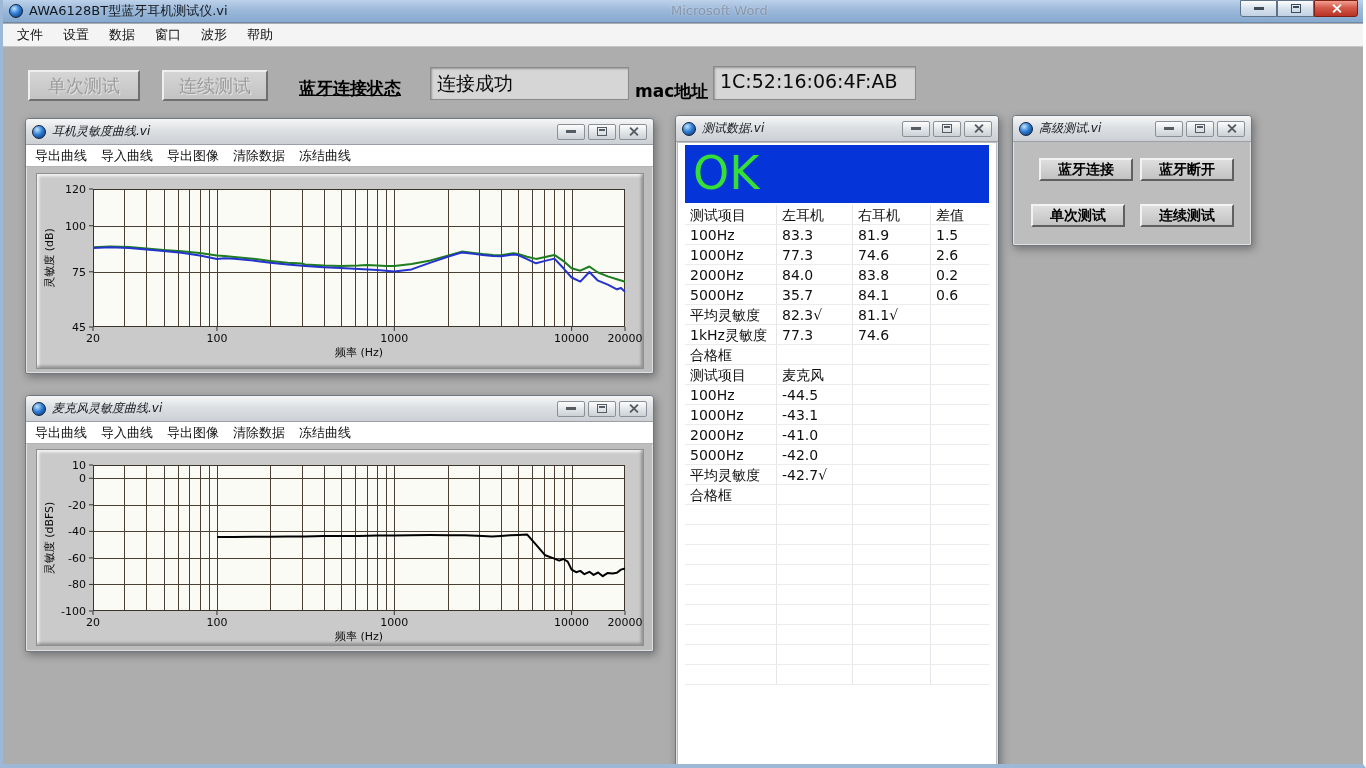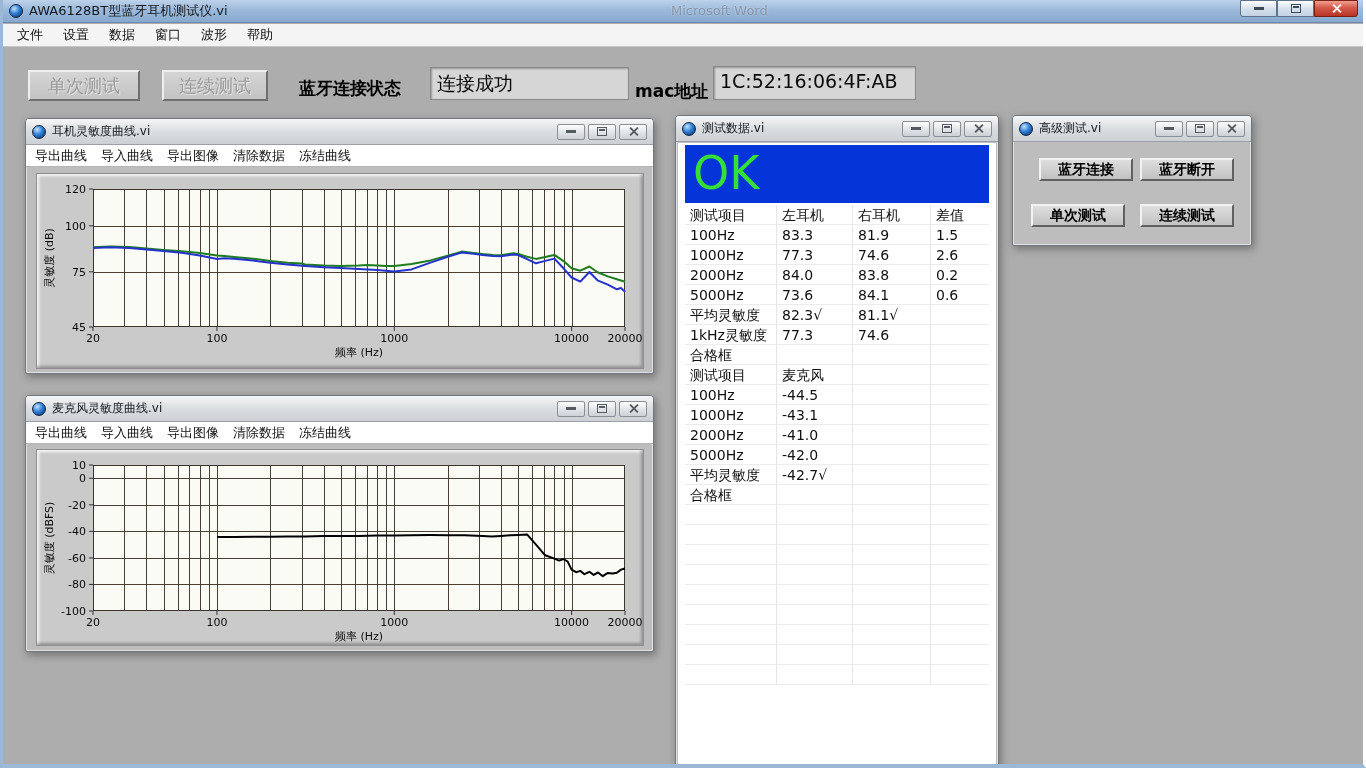--- a/index.html
+++ b/index.html
@@ -44,21 +44,21 @@
     font-size:18px; display:flex; align-items:center; justify-content:center; }
   .lv-btn.disabled { color:#9b9b9b; text-shadow:1px 1px 0 #e3e3e3; }
   .lv-label { position:absolute; font-size:17px; font-weight:bold; color:#000; }
   .lv-field { position:absolute; background:#d6d6d6; border:1px solid #8a8a8a;
     box-shadow:inset 1px 1px 2px rgba(0,0,0,.3); font-size:19px; color:#0a0a0a; padding:3px 0 0 6px; }
 
   
   .vi-window { position:absolute; background:#bdbdbd; border:1px solid #70777e; border-radius:4px 4px 2px 2px;
     box-shadow:0 0 0 1px rgba(255,255,255,.55) inset, 2px 3px 8px rgba(0,0,0,.35); }
   .vi-titlebar { height:26px; background:linear-gradient(#f5f6f7,#dde0e3 45%,#ccd0d4);
-    border-bottom:1px solid #9aa0a6; border-radius:3px 3px 0 0; display:flex; align-items:center; padding:0 6px; }
+    border-bottom:1px solid #9aa0a6; border-radius:3px 3px 0 0; display:flex; align-items:center; padding:0 6px;font-style:italic; }
   .vi-title { font-size:12px; color:#15181c; margin-left:6px; flex:1; }
   .winbtn { width:28px; height:16px; border:1px solid #8b9097; border-radius:2px; margin-left:3px;
     background:linear-gradient(#fdfdfd,#e3e6e9 50%,#ccd1d6); display:flex; align-items:center; justify-content:center; }
   .vi-menubar { height:22px; background:#fff; border-bottom:1px solid #b5b5b5; display:flex; align-items:center; padding-left:2px; }
   .vi-menubar .vi-menu-item { font-size:13px; color:#111; padding:2px 7px; }
   .chart-frame { position:absolute; background:#cacaca; border:1px solid #8f8f8f;
     box-shadow:inset -2px -2px 3px rgba(0,0,0,.28), inset 2px 2px 3px rgba(255,255,255,.85); }
   svg { font-family:"DejaVu Sans",sans-serif; font-size:11px; }
 
   
@@ -102,21 +102,21 @@
       <span class="menu-item">文件</span>
       <span class="menu-item">设置</span>
       <span class="menu-item">数据</span>
       <span class="menu-item">窗口</span>
       <span class="menu-item">波形</span>
       <span class="menu-item">帮助</span>
     </div>
 
   <div class="lv-btn disabled" style="left:25px; top:70px; width:112px; height:31px;">单次测试</div>
   <div class="lv-btn disabled" style="left:159px; top:70px; width:106px; height:31px;">连续测试</div>
-  <div class="lv-label" style="left:296px; top:77px;">蓝牙连接状态</div>
+  <div class="lv-label" style="left:296px; top:77px;text-decoration:underline;">蓝牙连接状态</div>
   <div class="lv-field" style="left:427px; top:67px; width:199px; height:33px;">连接成功</div>
   <div class="lv-label" style="left:632px; top:80px;">mac地址</div>
   <div class="lv-field" style="left:710px; top:66px; width:203px; height:34px;">1C:52:16:06:4F:AB</div>
 
   <section class="vi-window" style="left:22px; top:118px; width:629px; height:256px;">
     <div class="vi-titlebar">
       <span class="vi-icon"></span>
       <span class="vi-title">耳机灵敏度曲线.vi</span>
       <span class="winbtn">
           <span class="ic-min"></span>
@@ -322,21 +322,21 @@
             <div class="td-cell">2.6</div>
           </div>
           <div class="td-row">
             <div class="td-cell">2000Hz</div>
             <div class="td-cell">84.0</div>
             <div class="td-cell">83.8</div>
             <div class="td-cell">0.2</div>
           </div>
           <div class="td-row">
             <div class="td-cell">5000Hz</div>
-            <div class="td-cell">73.6</div>
+            <div class="td-cell">35.7</div>
             <div class="td-cell">84.1</div>
             <div class="td-cell">0.6</div>
           </div>
           <div class="td-row">
             <div class="td-cell">平均灵敏度</div>
             <div class="td-cell">82.3√</div>
             <div class="td-cell">81.1√</div>
             <div class="td-cell"></div>
           </div>
           <div class="td-row">

